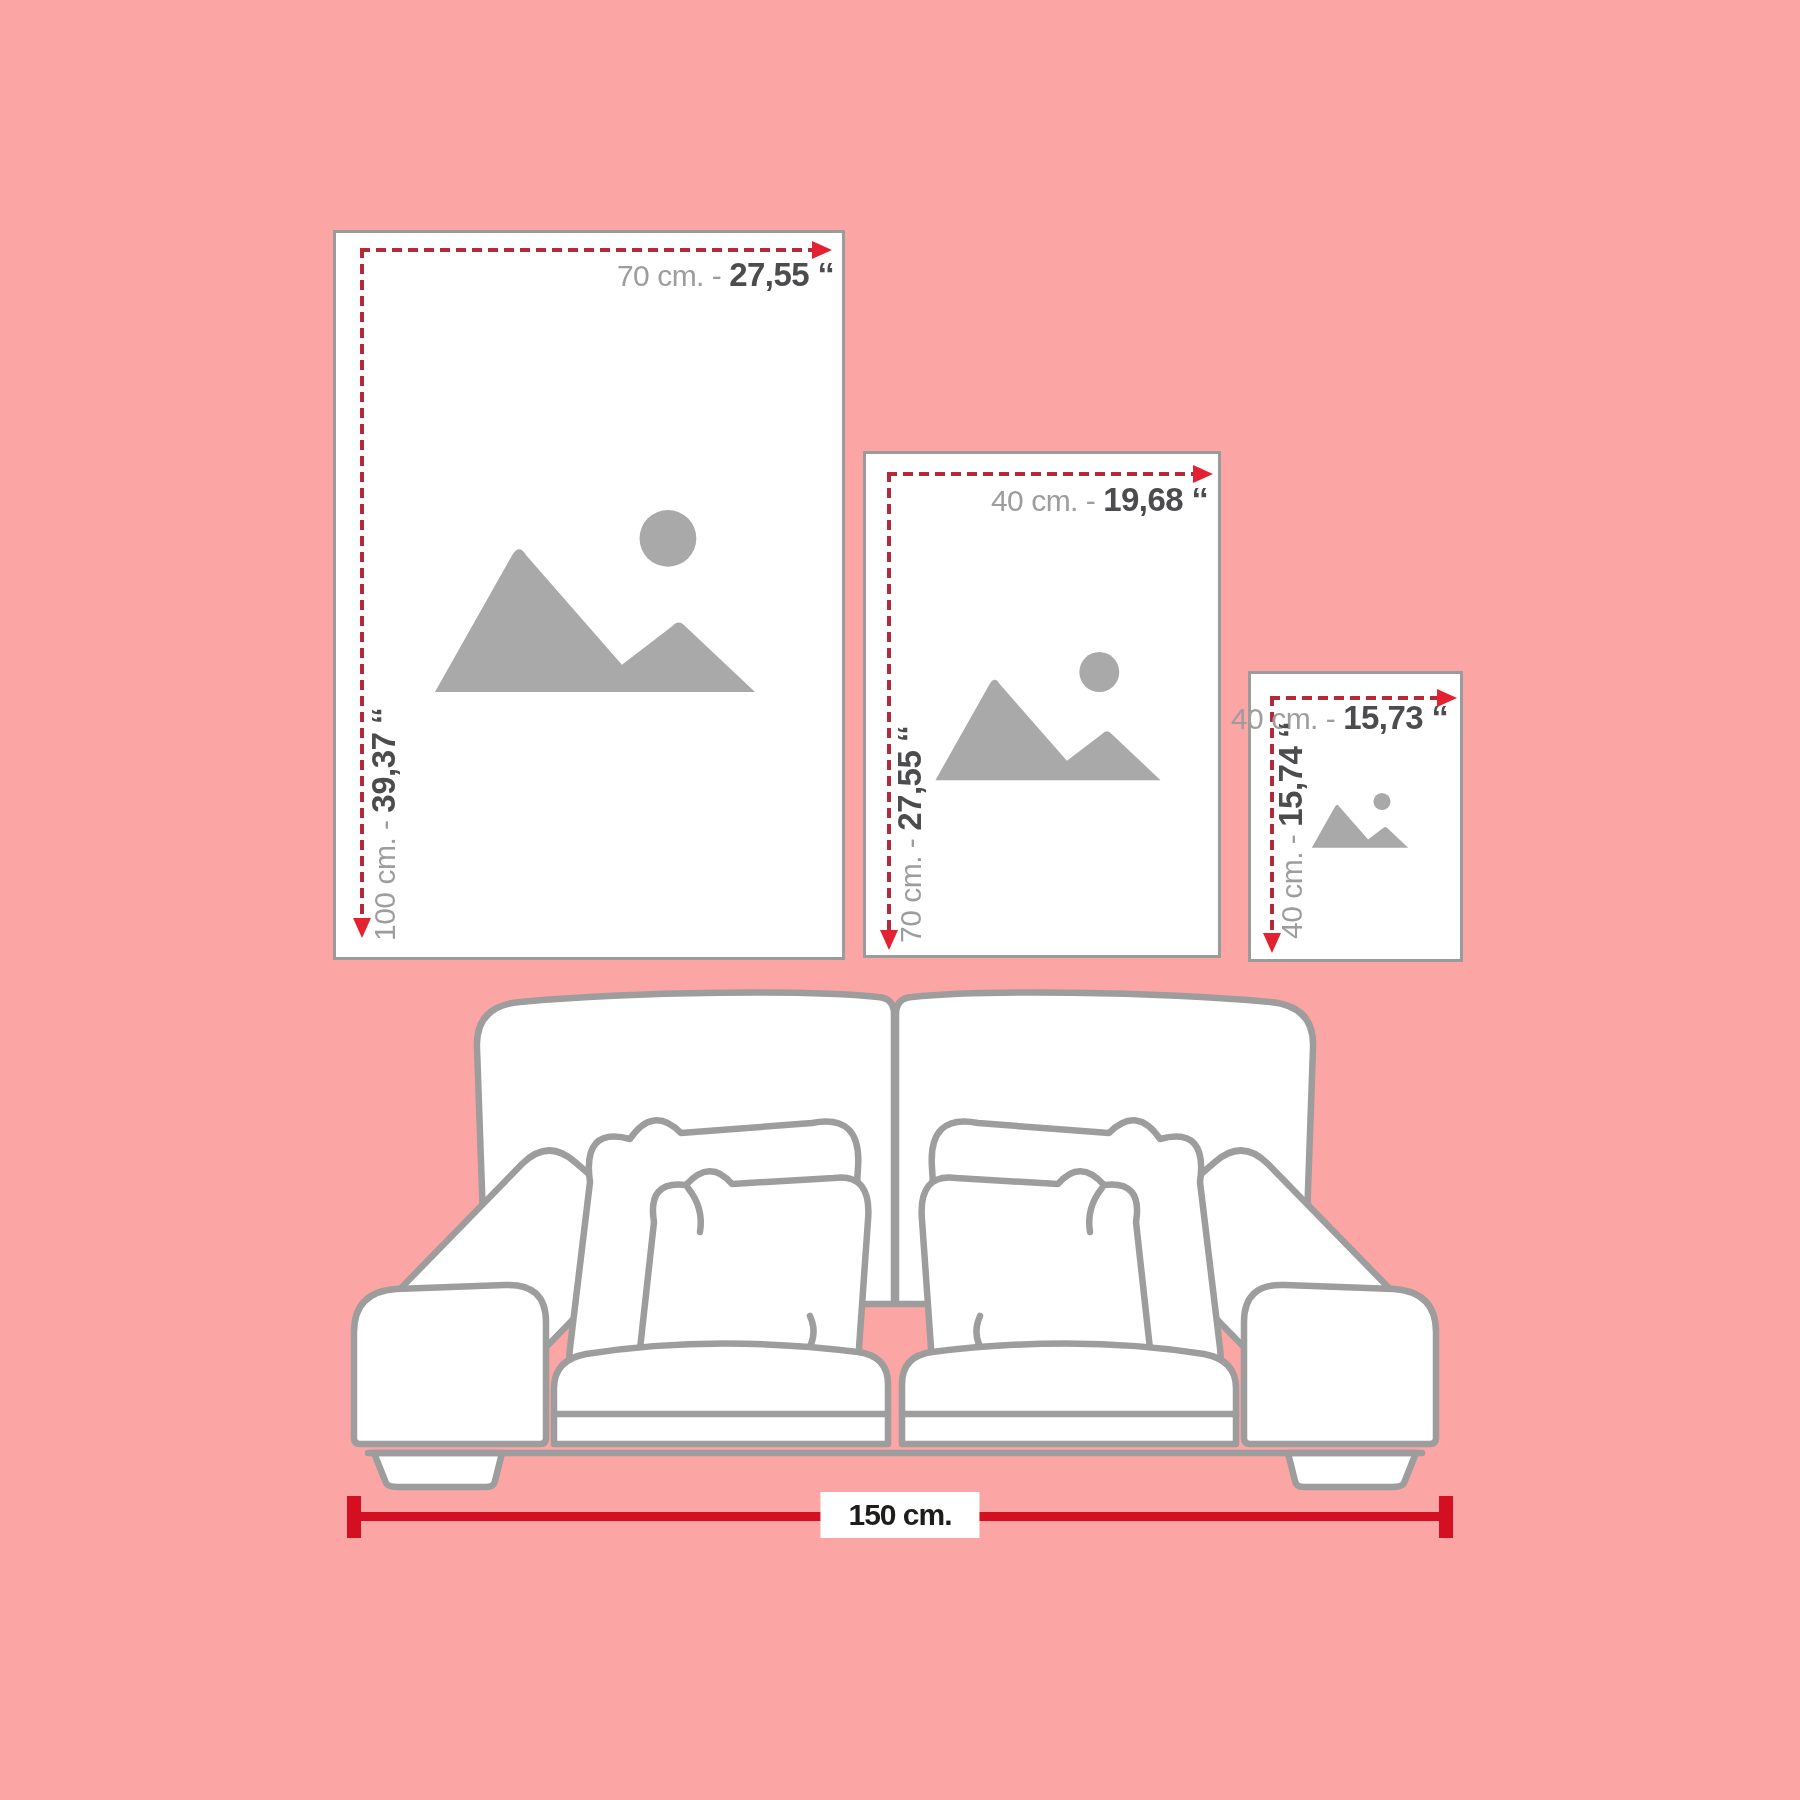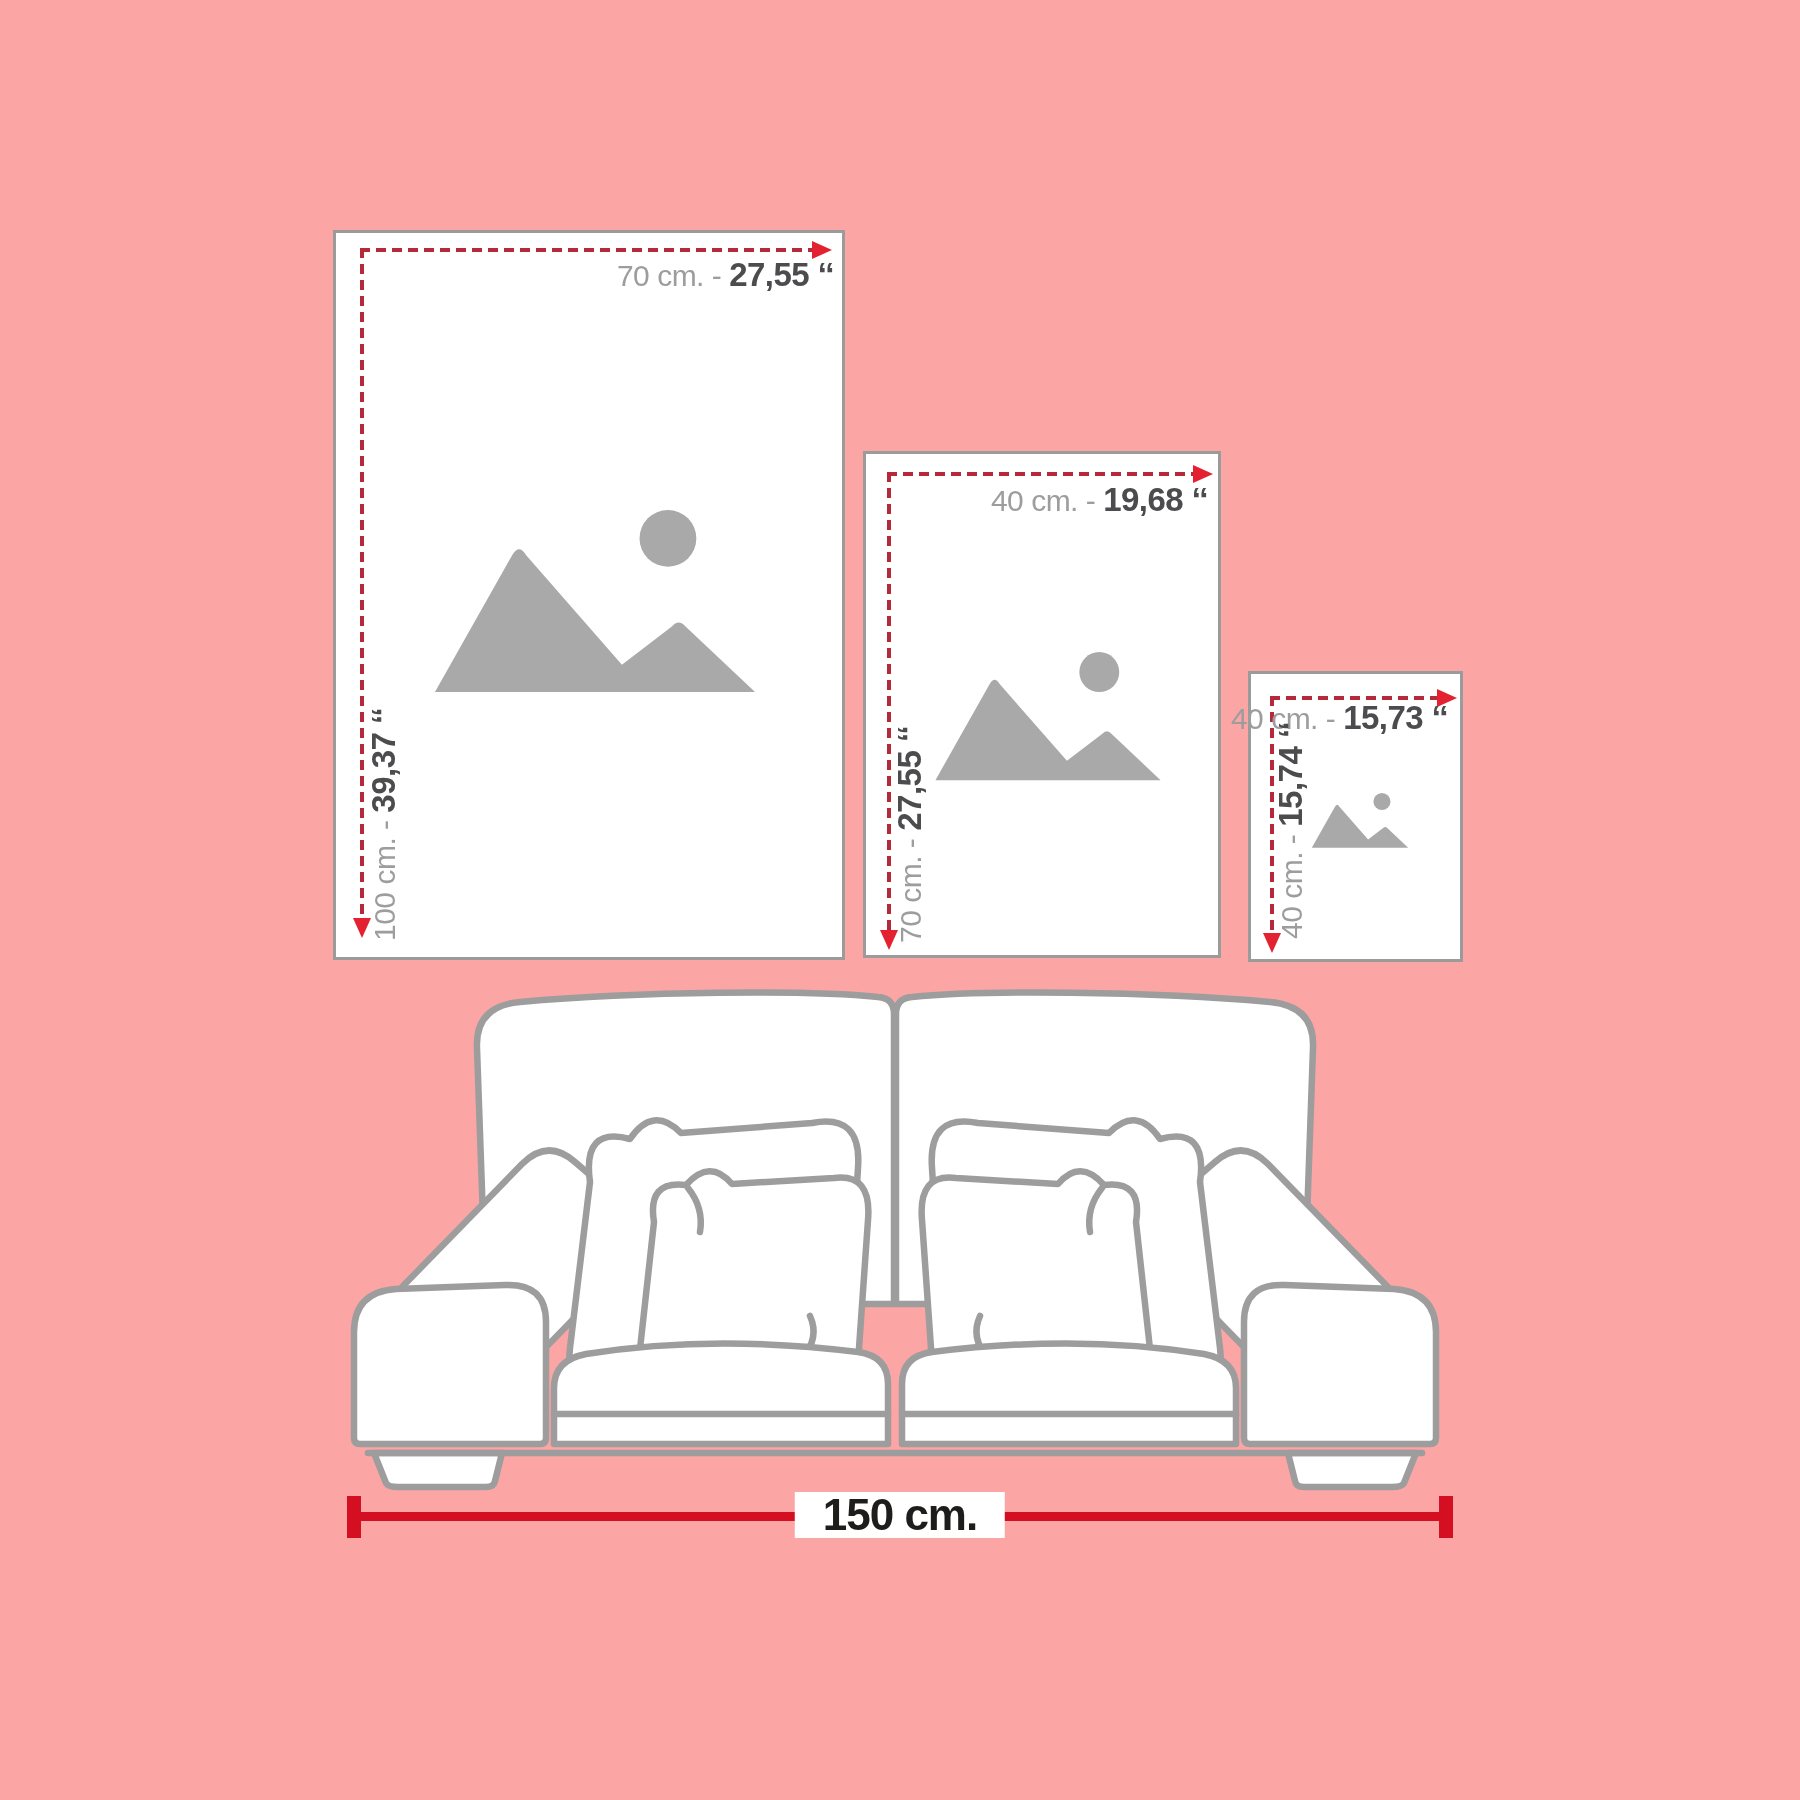--- a/index.html
+++ b/index.html
@@ -50,21 +50,21 @@
 
   
   .sofa{position:absolute;left:340px;top:986px;width:1110px;height:510px}
 
   
   .cap{position:absolute;width:14px;height:42px;background:#d50f22}
   .cap-l{left:347px;top:1496px}
   .cap-r{left:1439px;top:1496px}
   .m-line{position:absolute;left:361px;top:1512px;width:1078px;height:9px;background:#d50f22}
   .m-label{position:absolute;left:50%;top:1492px;transform:translateX(-50%);background:#ffffff;
-    padding:0 28px;font-size:44px;line-height:46px;font-weight:700;color:#1d1d1b;letter-spacing:-1px}
+    padding:0 28px;font-size:30px;line-height:46px;font-weight:700;color:#1d1d1b;letter-spacing:-1px}
 </style>
 </head>
 <body>
 
 <div class="canvas">
 
   <div class="frame frame-1">
     <div class="dash-h f1-dh">
       <span class="arr-r"></span>
     </div>

